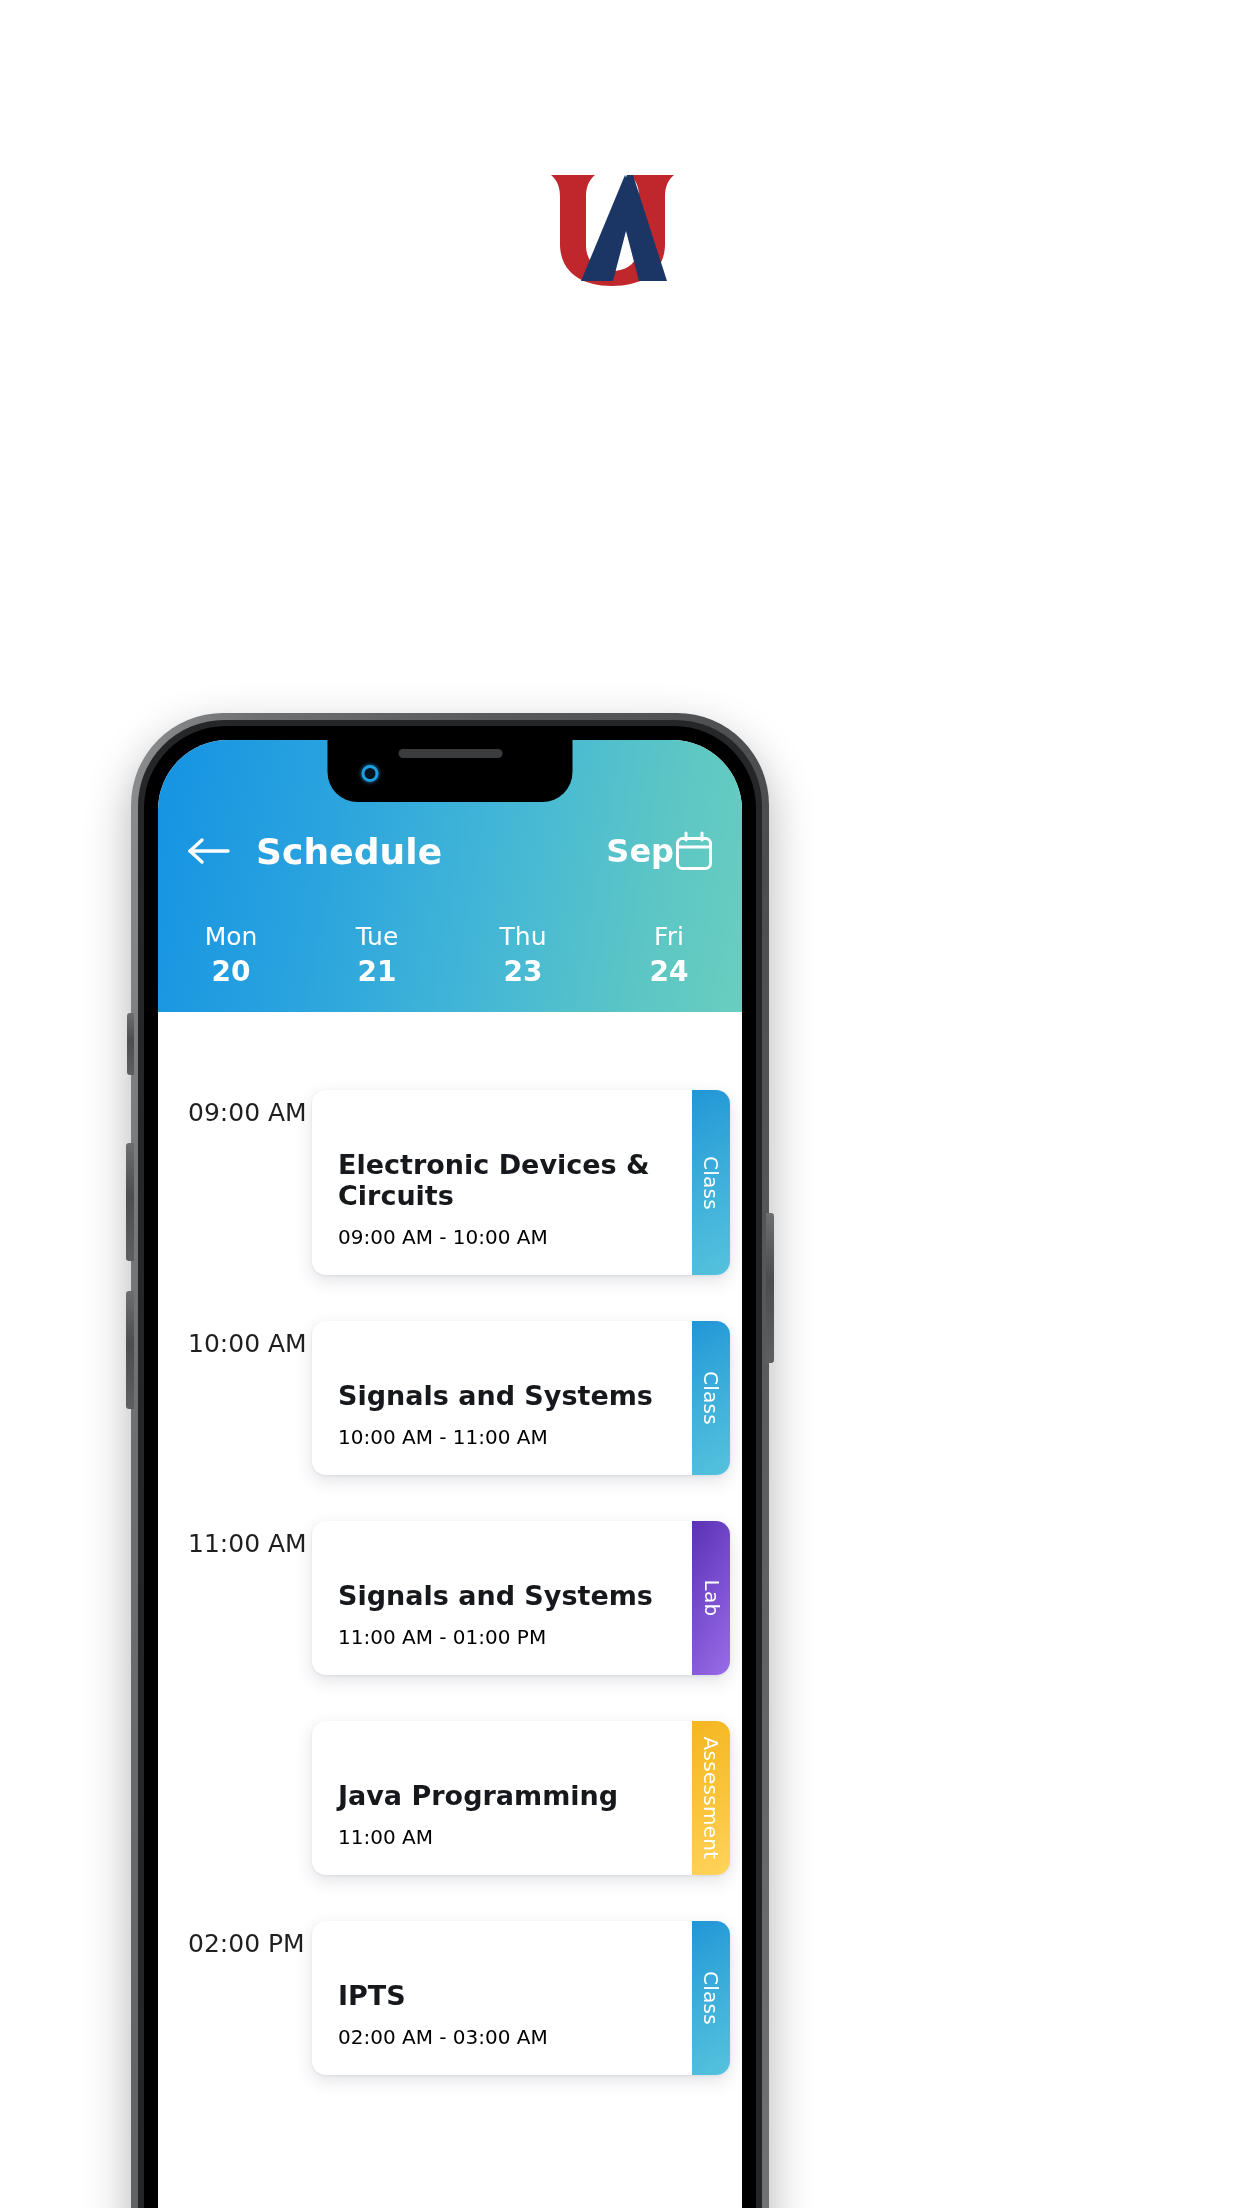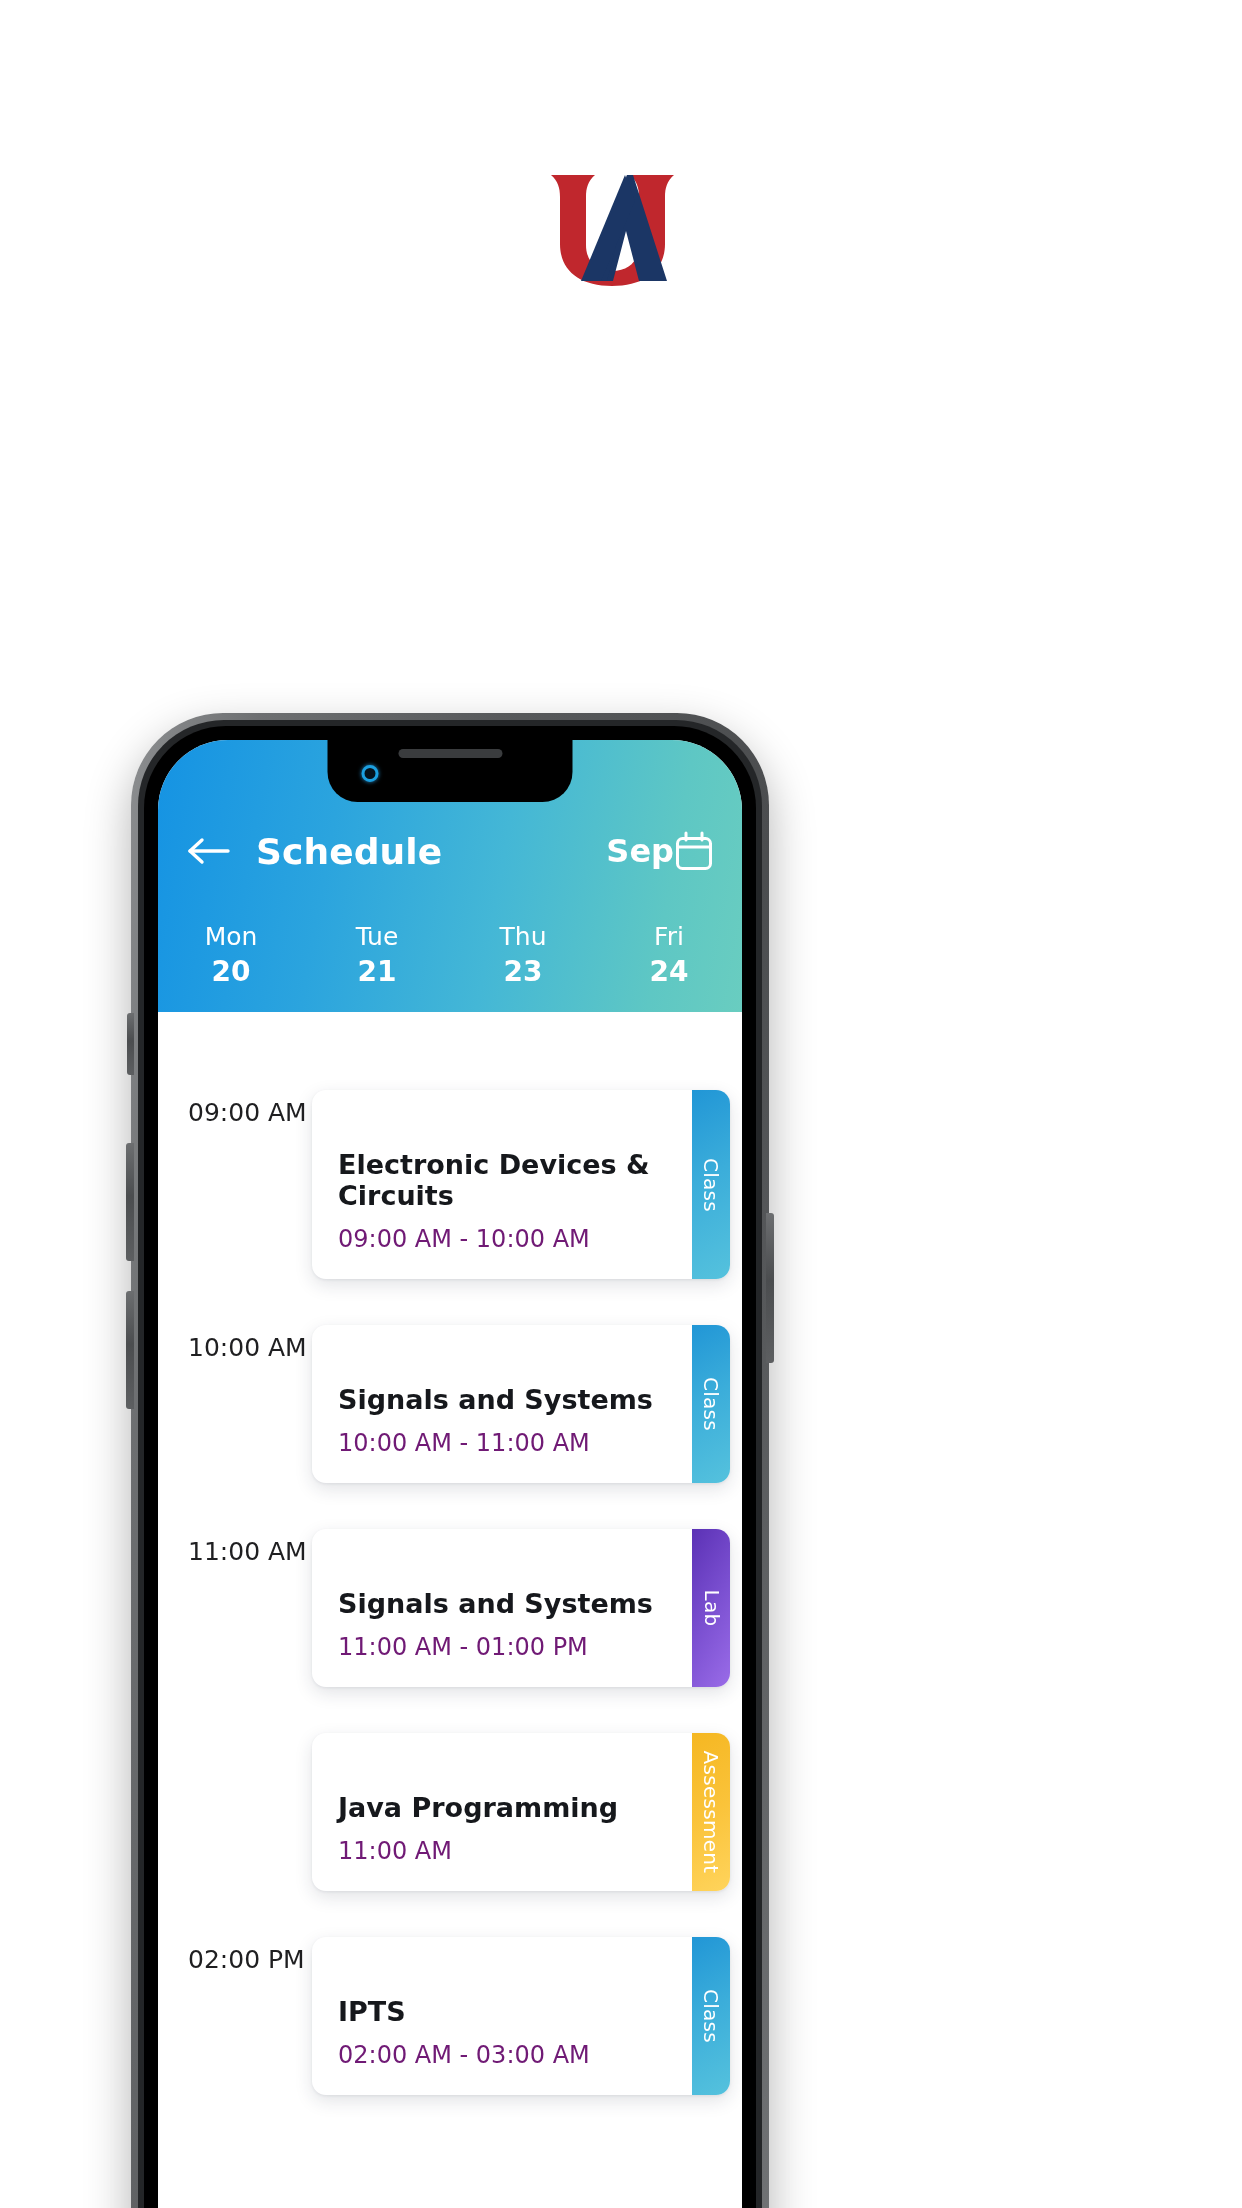--- a/index.html
+++ b/index.html
@@ -253,22 +253,22 @@
   }
   .card-title {
     font-size:27px;
     font-weight:700;
     color:#16181c;
     line-height:1.15;
     font-family:"DejaVu Sans", sans-serif;
     margin-top:33px;
   }
   .card-sub {
-    font-size:24px;
-    color:#701a75;
+    font-size:20px;
+    color:#000000;
     font-family:"DejaVu Sans", sans-serif;
   }
   .card-tag {
     position:absolute;
     right:0; top:0;
     width:38px;
     height:100%;
     border-top-right-radius:14px;
     border-bottom-right-radius:14px;
     display:flex;

